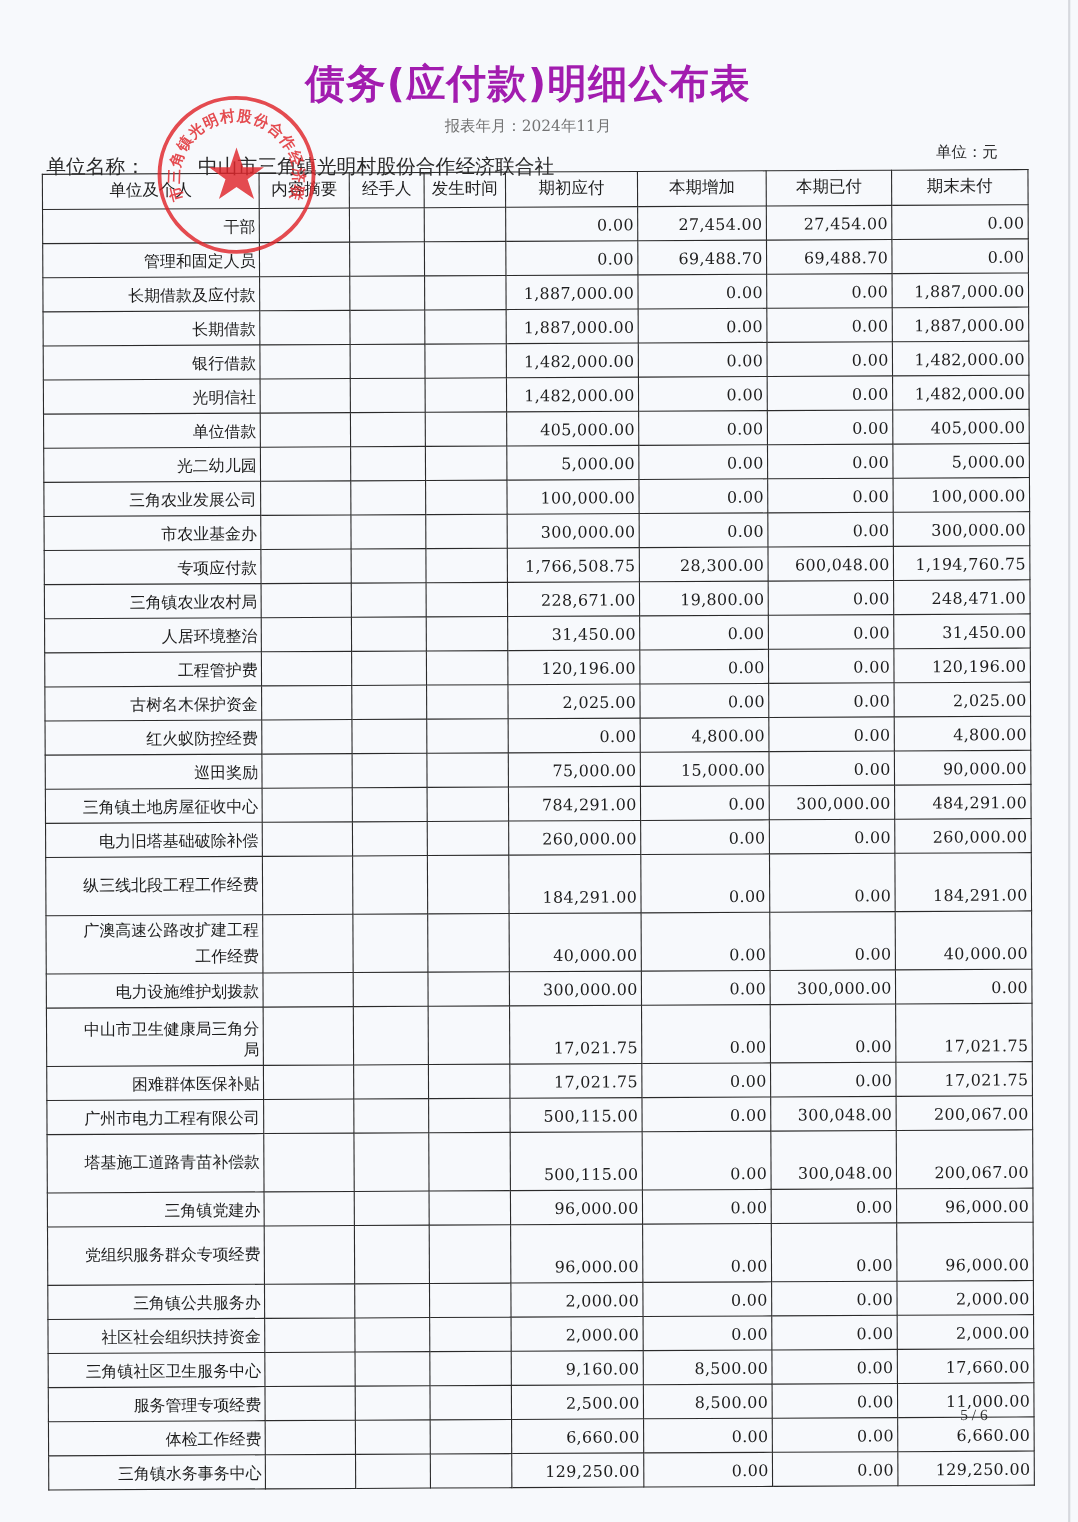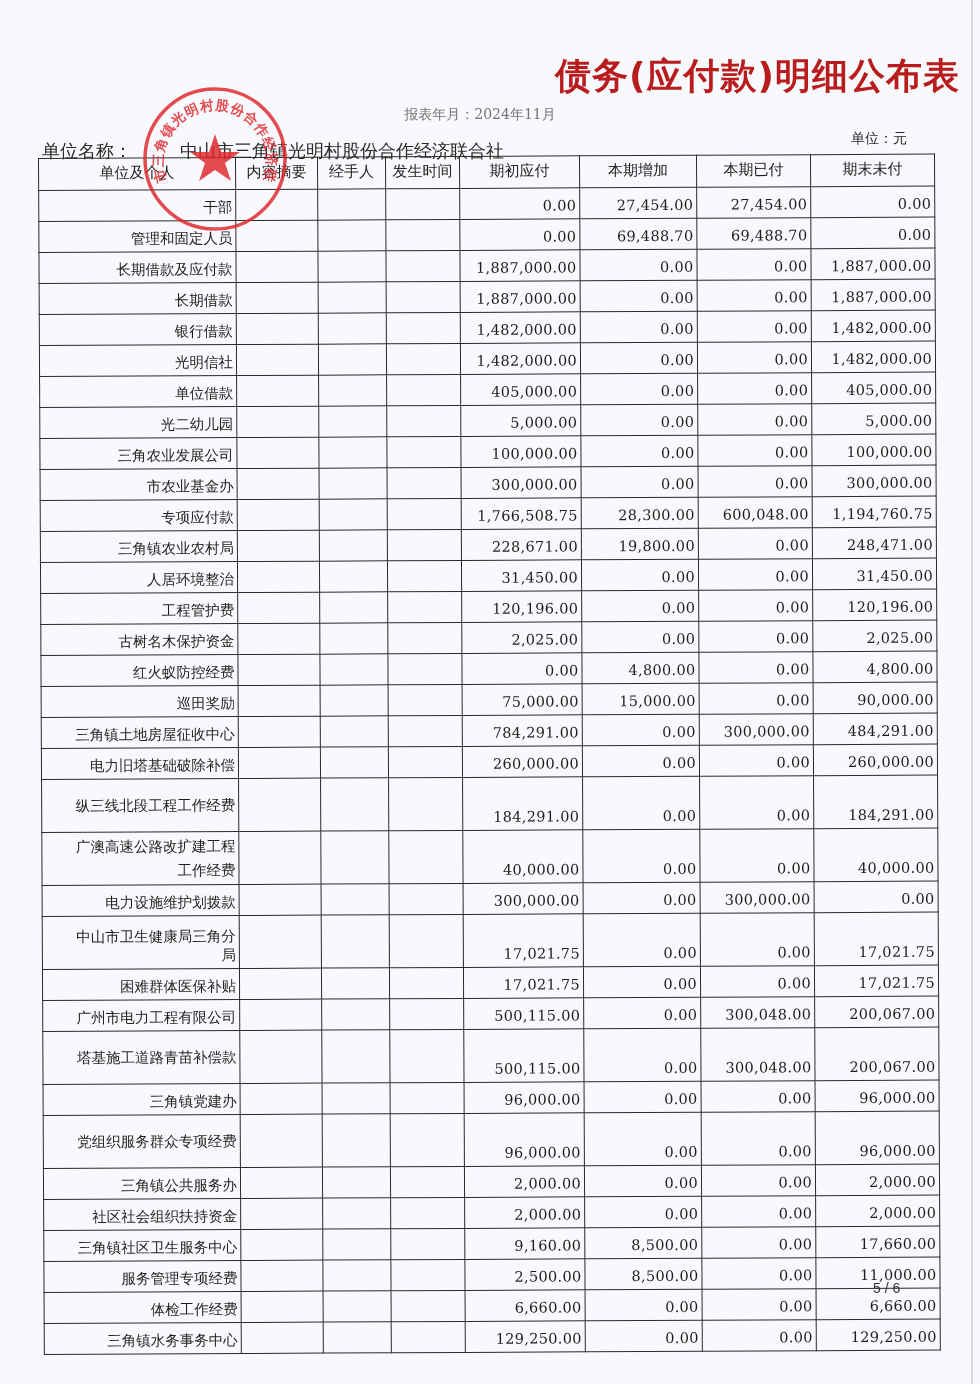--- a/index.html
+++ b/index.html
@@ -10,24 +10,24 @@
       overflow: hidden;
       font-family: "DejaVu Serif", "Liberation Serif", serif;
       color: #1e1e1e;
     }
     .page-edge {
       position: absolute; top: 0; right: 7px; width: 2px; height: 1384px;
       background: #d6d9de;
     }
     .title {
       position: absolute; top: 52px; left: 0; width: 960px;
-      text-align: right;
+      text-align: center;
       font-family: "DejaVu Sans", sans-serif;
       font-size: 36px; font-weight: bold; letter-spacing: 1px;
-      color: #b91c1c;
+      color: #a21caf;
     }
     .period {
       position: absolute; top: 106px; left: 0; width: 960px;
       text-align: center; font-size: 14px; color: #737373;
     }
     .unit-name {
       position: absolute; top: 139px; left: 42px; font-size: 18px; color: #2a2a2a;
     }
     .unit-name .label { margin-right: 48px; }
     .unit-label {
@@ -69,21 +69,21 @@
       letter-spacing: 0.3px;
       padding-right: 2px;
     }
     td.blank { }
     .stamp {
       position: absolute; left: 142px; top: 86px; width: 146px; height: 146px;
       pointer-events: none; opacity: 0.82;
     }
     .page-num {
       position: absolute; top: 1280px; left: 873px;
-      font-family: Liberation Sans, sans-serif; font-size: 14px; color: #333;
+      font-family: Liberation Serif, serif; font-size: 14px; color: #333;
     }
   </style>
 </head>
 <body>
 
 <div class="page-edge"></div>
 
 <div class="title">债务(应付款)明细公布表</div>
 <div class="period">报表年月：2024年11月</div>
 

